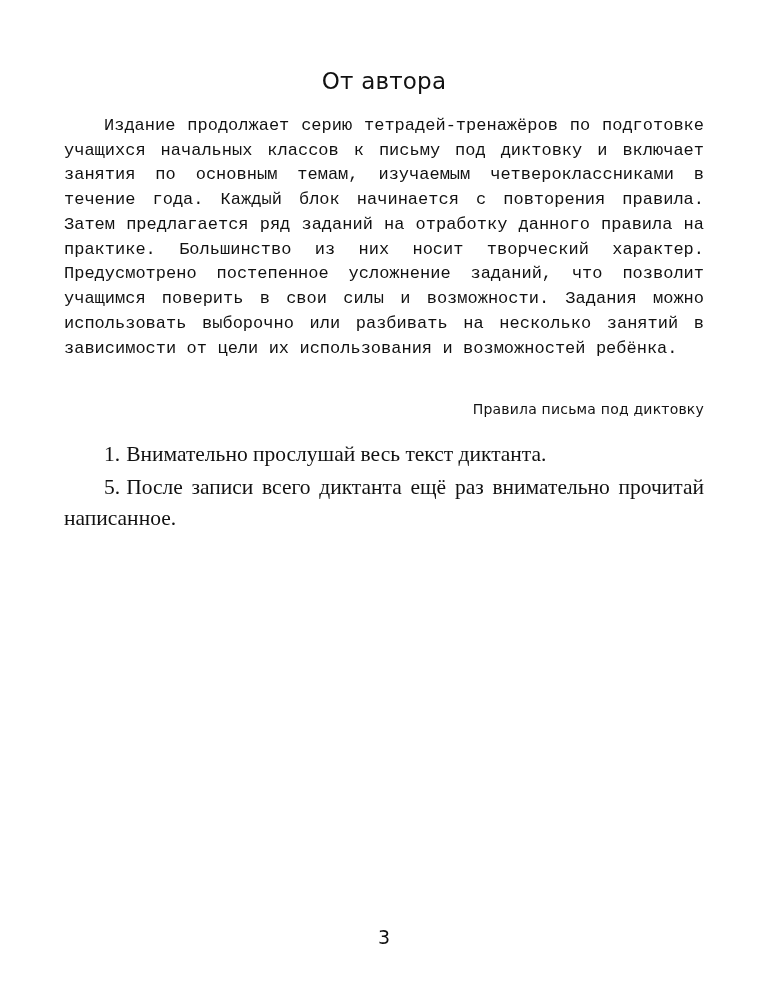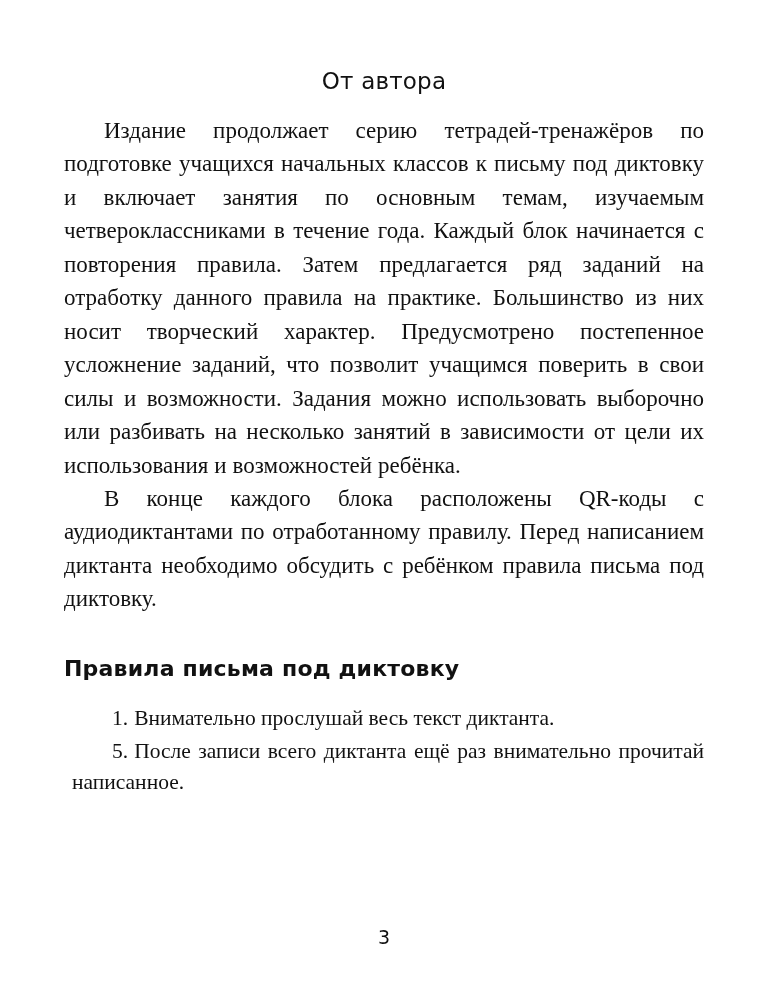--- a/index.html
+++ b/index.html
@@ -29,48 +29,49 @@
     font-family: "DejaVu Sans", sans-serif;
     font-size: 23px;
     font-weight: 400;
     text-align: center;
     margin: 16px 0 20px 0;
     letter-spacing: 0.2px;
     color: #111;
   }
   h2.rules-title {
     font-family: "DejaVu Sans", sans-serif;
-    font-size: 22px;
-    font-weight: 700;
-    text-align: left;
+    font-size: 14px;
+    font-weight: 400;
+    text-align: right;
     margin: 40px 0 22px 0;
     letter-spacing: 0.2px;
     color: #111;
   }
   p.body-par {
-    font-size: 23px;
+    font-size: 17px;
     line-height: 1.455;
     text-align: justify;
     text-justify: inter-word;
     text-indent: 40px;
     margin: 0 0 0 0;
     hyphens: manual;
     word-spacing: 0.2px;
+    font-family: Liberation Mono, monospace;
   }
   .rules-list {
     margin: 0;
     padding: 0;
     list-style: none;
   }
   .rules-list li {
     font-size: 21.5px;
     line-height: 1.44;
     text-align: justify;
     text-indent: 40px;
-    margin: 0 0 2px 8px;
+    margin: 0 0 2px 0;
   }
   .rules-list li .num {
     margin-right: 6px;
   }
   .page-number {
     position: absolute;
     left: 0;
     right: 0;
     bottom: 52px;
     text-align: center;
@@ -81,21 +82,20 @@
 </style>
 </head>
 <body>
 
 <div class="page">
   <div class="content">
 
     <h1 class="section-title">От автора</h1>
 
     <p class="body-par">Издание продолжает серию тетрадей-тренажёров по подготовке учащихся начальных классов к письму под диктовку и включает занятия по основным темам, изучаемым четвероклассниками в течение года. Каждый блок начинается с повторения правила. Затем предлагается ряд заданий на отработку данного правила на практике. Большинство из них носит творческий характер. Предусмотрено постепенное усложнение заданий, что позволит учащимся поверить в свои силы и возможности. Задания можно использовать выборочно или разбивать на несколько занятий в зависимости от цели их использования и возможностей ребёнка.</p>
-    <p class="body-par">В конце каждого блока расположены QR-коды с аудиодиктантами по отработанному правилу. Перед написанием диктанта необходимо обсудить с ребёнком правила письма под диктовку.</p>
 
     <h2 class="rules-title">Правила письма под диктовку</h2>
 
     <ul class="rules-list">
       <li>
         <span class="num">1.</span><span>Внимательно прослушай весь текст диктанта.</span>
       </li>
       <li>
         <span class="num">5.</span><span>После записи всего диктанта ещё раз внимательно прочитай написанное.</span>
       </li>

